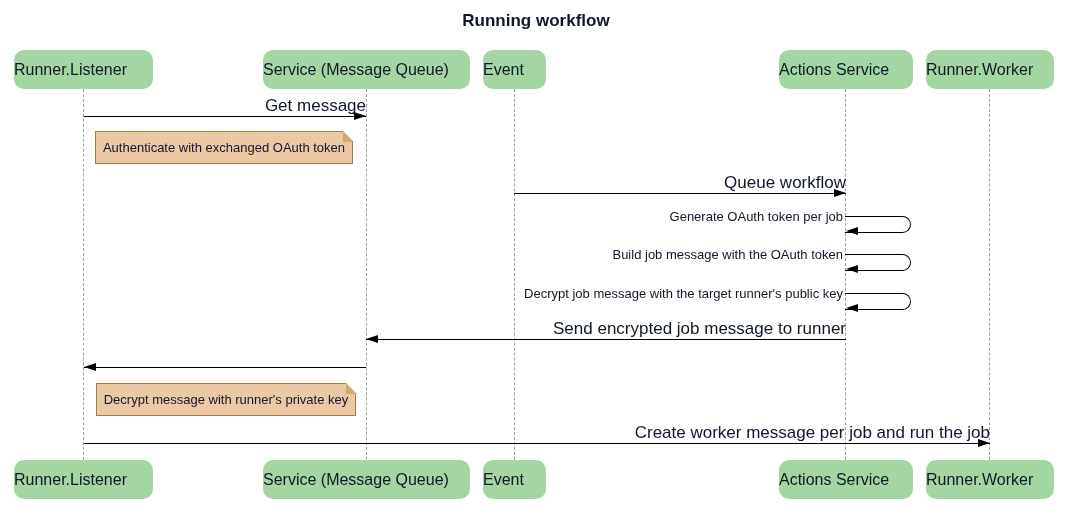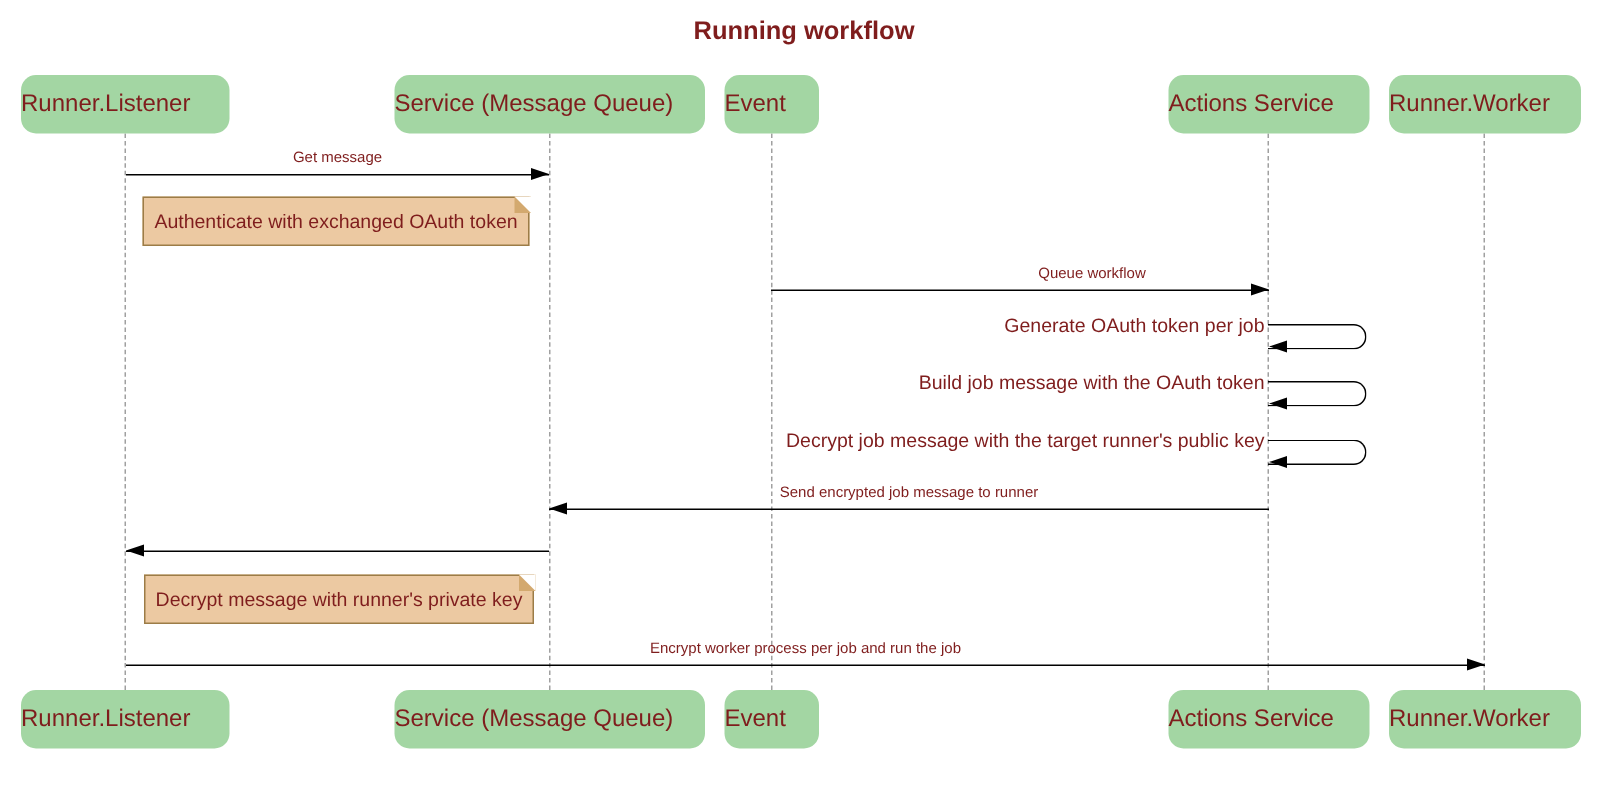--- a/index.html
+++ b/index.html
@@ -2,21 +2,21 @@
 <html><head>
 <meta charset="utf-8">
 <style>
   html, body { margin: 0; padding: 0; background: #ffffff; }
   .canvas {
     position: relative;
     width: 1072px;
     height: 523px;
     background: #ffffff;
     font-family: "Liberation Sans", sans-serif;
-    color: #7f1d1d;
+    color: #0f172a;
     overflow: hidden;
   }
   .title {
     position: absolute;
     top: 11px; left: 0;
     width: 100%;
     text-align: center;
     font-size: 17px;
     font-weight: bold;
   }
@@ -38,22 +38,22 @@
     width: 0;
     border-left: 1px dashed #a0a0a0;
   }
   .mline {
     position: absolute;
     height: 0;
     border-top: 1.5px solid #000;
   }
   .mlabel {
     position: absolute;
-    font-size: 10px;
-    text-align: center;
+    font-size: 17px;
+    text-align: right;
     white-space: nowrap;
     line-height: 15px;
   }
   .arrow-r {
     position: absolute;
     width: 0; height: 0;
     border-top: 4.5px solid transparent;
     border-bottom: 4.5px solid transparent;
     border-left: 12px solid #000;
   }
@@ -131,21 +131,21 @@
     </div>
 
   <div class="mlabel" style="left:84px; width:282px; top:98px;">Get message</div>
   <div class="mline" style="left:84px; width:282px; top:116px;"></div>
   <div class="arrow-r" style="left:354px; top:112px;"></div>
 
   <div class="note" style="left:95px; top:131px; width:258px; height:33px;">
       <span>Authenticate with exchanged OAuth token</span>
     </div>
 
-  <div class="mlabel" style="left:514px; width:332px; top:175px;padding-left:48px;">Queue workflow</div>
+  <div class="mlabel" style="left:514px; width:332px; top:175px;">Queue workflow</div>
   <div class="mline" style="left:514px; width:332px; top:193px;"></div>
   <div class="arrow-r" style="left:834px; top:189px;"></div>
 
   <div class="self-label" style="right:229px; top:209px;">Generate OAuth token per job</div>
   <div class="self-loop" style="left:845px; top:216px;"></div>
   <div class="arrow-l" style="left:846px; top:227px;"></div>
 
   <div class="self-label" style="right:229px; top:247px;text-align:right;">Build job message with the OAuth token</div>
   <div class="self-loop" style="left:845px; top:254px;"></div>
   <div class="arrow-l" style="left:846px; top:265px;"></div>
@@ -158,21 +158,21 @@
   <div class="mline" style="left:366px; width:480px; top:339px;"></div>
   <div class="arrow-l" style="left:366px; top:335px;"></div>
 
   <div class="mline" style="left:84px; width:282px; top:367px;"></div>
   <div class="arrow-l" style="left:84px; top:363px;"></div>
 
   <div class="note" style="left:96px; top:383px; width:260px; height:33px;">
       <span>Decrypt message with runner's private key</span>
     </div>
 
-  <div class="mlabel" style="left:84px; width:906px; top:425px;">Encrypt worker process per job and run the job</div>
+  <div class="mlabel" style="left:84px; width:906px; top:425px;">Create worker message per job and run the job</div>
   <div class="mline" style="left:84px; width:906px; top:443px;"></div>
   <div class="arrow-r" style="left:978px; top:439px;"></div>
 
   <div class="participant" style="left:14px;  top:460px; width:139px;">
       <span>Runner.Listener</span>
     </div>
   <div class="participant" style="left:263px; top:460px; width:207px;">
       <span>Service (Message Queue)</span>
     </div>
   <div class="participant" style="left:483px; top:460px; width:63px;">

